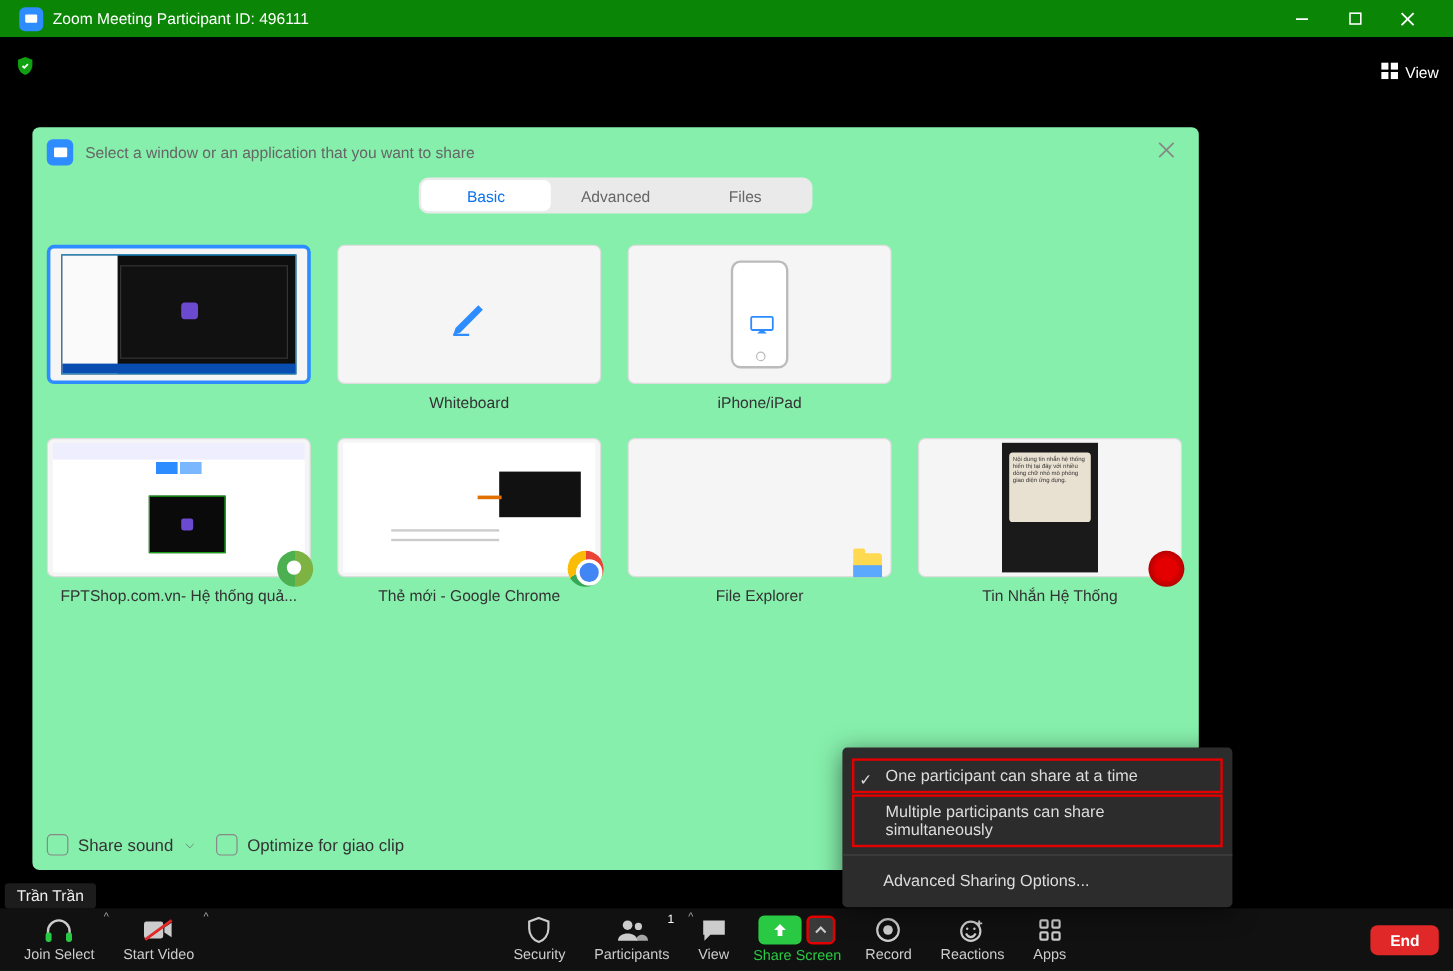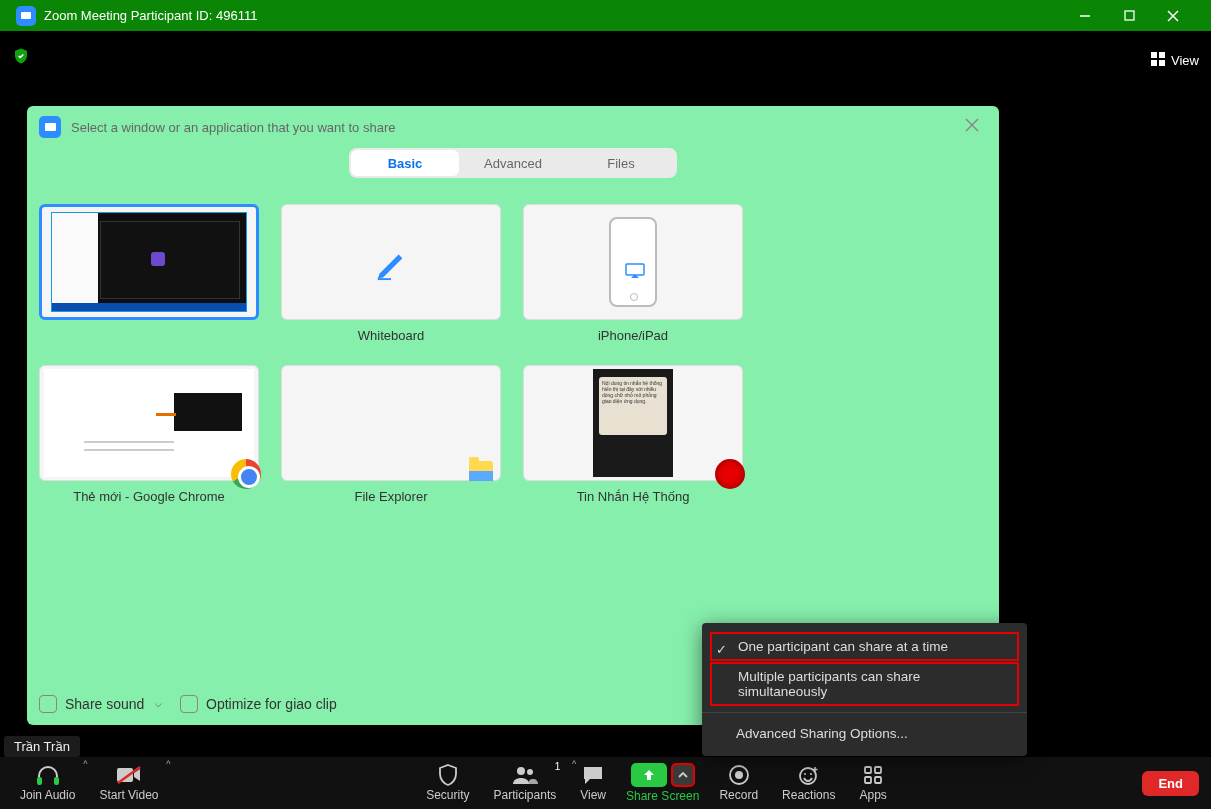--- a/index.html
+++ b/index.html
@@ -26,21 +26,21 @@
 .share-header .spacer{flex:1;}
 .share-header .close-x { cursor:pointer; color:#999; padding:4px 8px; font-size:16px;}
 
 .tabs { display:flex; justify-content:center; gap:0; margin-top:0px; }
 .tabs .tab { width:108px; height:26px; display:flex; align-items:center; justify-content:center; font-size:13px; color:#666; cursor:pointer; background:#eaeaea; }
 .tabs .tab.active { color:#0e72ed; background:#fff; border:1px solid #ddd; border-bottom:none; border-radius:6px 6px 0 0; font-weight:600;}
 .tabs .tab:first-child { border-radius:6px 0 0 6px;}
 .tabs .tab:last-child { border-radius:0 6px 6px 0;}
 .tabs-wrap { background:#eaeaea; border-radius:8px; display:inline-flex; padding:2px;}
 .tabs-wrap .tab { border-radius:0; background:transparent;}
-.tabs-wrap .tab.active{ background:#fff; border-radius:6px; border:none; color:#0e72ed; font-weight:700;}
+.tabs-wrap .tab.active{ background:#fff; border-radius:6px; border:none; color:#0e72ed; font-weight:400;}
 
 .grid { display:flex; flex-wrap:wrap; gap:22px; padding:26px 12px 0 12px; }
 .card { width:220px; display:flex; flex-direction:column; align-items:center; cursor:pointer; position:relative;}
 .card .thumb { width:220px; height:116px; border:1px solid #ddd; border-radius:6px; background:#f5f5f5; position:relative; overflow:hidden; display:flex; align-items:center; justify-content:center;}
 .card.selected .thumb { border:3px solid #2d8cff; }
 .card .label-bar { width:220px; height:28px; display:flex; align-items:center; justify-content:center; font-size:13px; color:#333; border-radius:0 0 6px 6px; margin-top:0;}
 .card.selected .label-bar { background:#2d8cff; color:#fff; font-weight:600; margin-top:-4px; border-radius:0 0 6px 6px;}
 .card .plain-label { font-size:13px; color:#333; margin-top:8px; text-align:center; width:200px; white-space:nowrap; overflow:hidden; text-overflow:ellipsis;}
 .card .app-icon { position:absolute; right:-2px; bottom:-2px; width:30px; height:30px; border-radius:50%; }
 
@@ -206,20 +206,34 @@
           <div class="homebtn"></div>
         </div>
       </div>
       <div class="plain-label">iPhone/iPad</div>
     </div>
 
     <div style="width:220px;"></div>
 
     <div class="card">
       <div class="thumb">
+          <div class="app-thumb1">
+            <div class="topstrip"></div>
+            <div class="blue1"></div>
+            <div class="blue2"></div>
+            <div class="dark">
+              <div class="dot"></div>
+            </div>
+          </div>
+        </div>
+      <div class="plain-label">FPTShop.com.vn- Hệ thống quả...</div>
+      <div class="app-icon ic-coccoc" style="position:absolute; right:-2px; top:94px;"></div>
+    </div>
+    <div class="card">
+      <div class="thumb">
           <div class="app-thumb2">
             <div class="darkArea"></div>
             <div class="orange"></div>
             <div class="textlines"></div>
           </div>
         </div>
       <div class="plain-label">Thẻ mới - Google Chrome</div>
       <div class="app-icon ic-chrome" style="position:absolute; right:-2px; top:94px;"></div>
     </div>
     <div class="card">
@@ -272,21 +286,21 @@
 <div class="toolbar">
   <div class="tool-btn">
     <span class="caret">^</span>
     <div class="icon-wrap">
         <svg width="26" height="22" viewBox="0 0 26 22" fill="none" stroke="#ccc" stroke-width="2">
           <path d="M4 14v-2a9 9 0 0118 0v2"></path>
           <rect x="2" y="13" width="5" height="8" rx="2" fill="#29c943" stroke="none"></rect>
           <rect x="19" y="13" width="5" height="8" rx="2" fill="#29c943" stroke="none"></rect>
         </svg>
       </div>
-    <span>Join Audio</span>
+    <span>Join Select</span>
   </div>
   <div class="tool-btn">
     <span class="caret">^</span>
     <div class="icon-wrap">
         <svg width="26" height="20" viewBox="0 0 26 20">
           <rect x="1" y="3" width="16" height="14" rx="2" fill="#ccc"></rect>
           <path d="M18 8l6-4v12l-6-4z" fill="#ccc"></path>
           <line x1="2" y1="18" x2="24" y2="2" stroke="#e02828" stroke-width="2.5"></line>
         </svg>
       </div>

